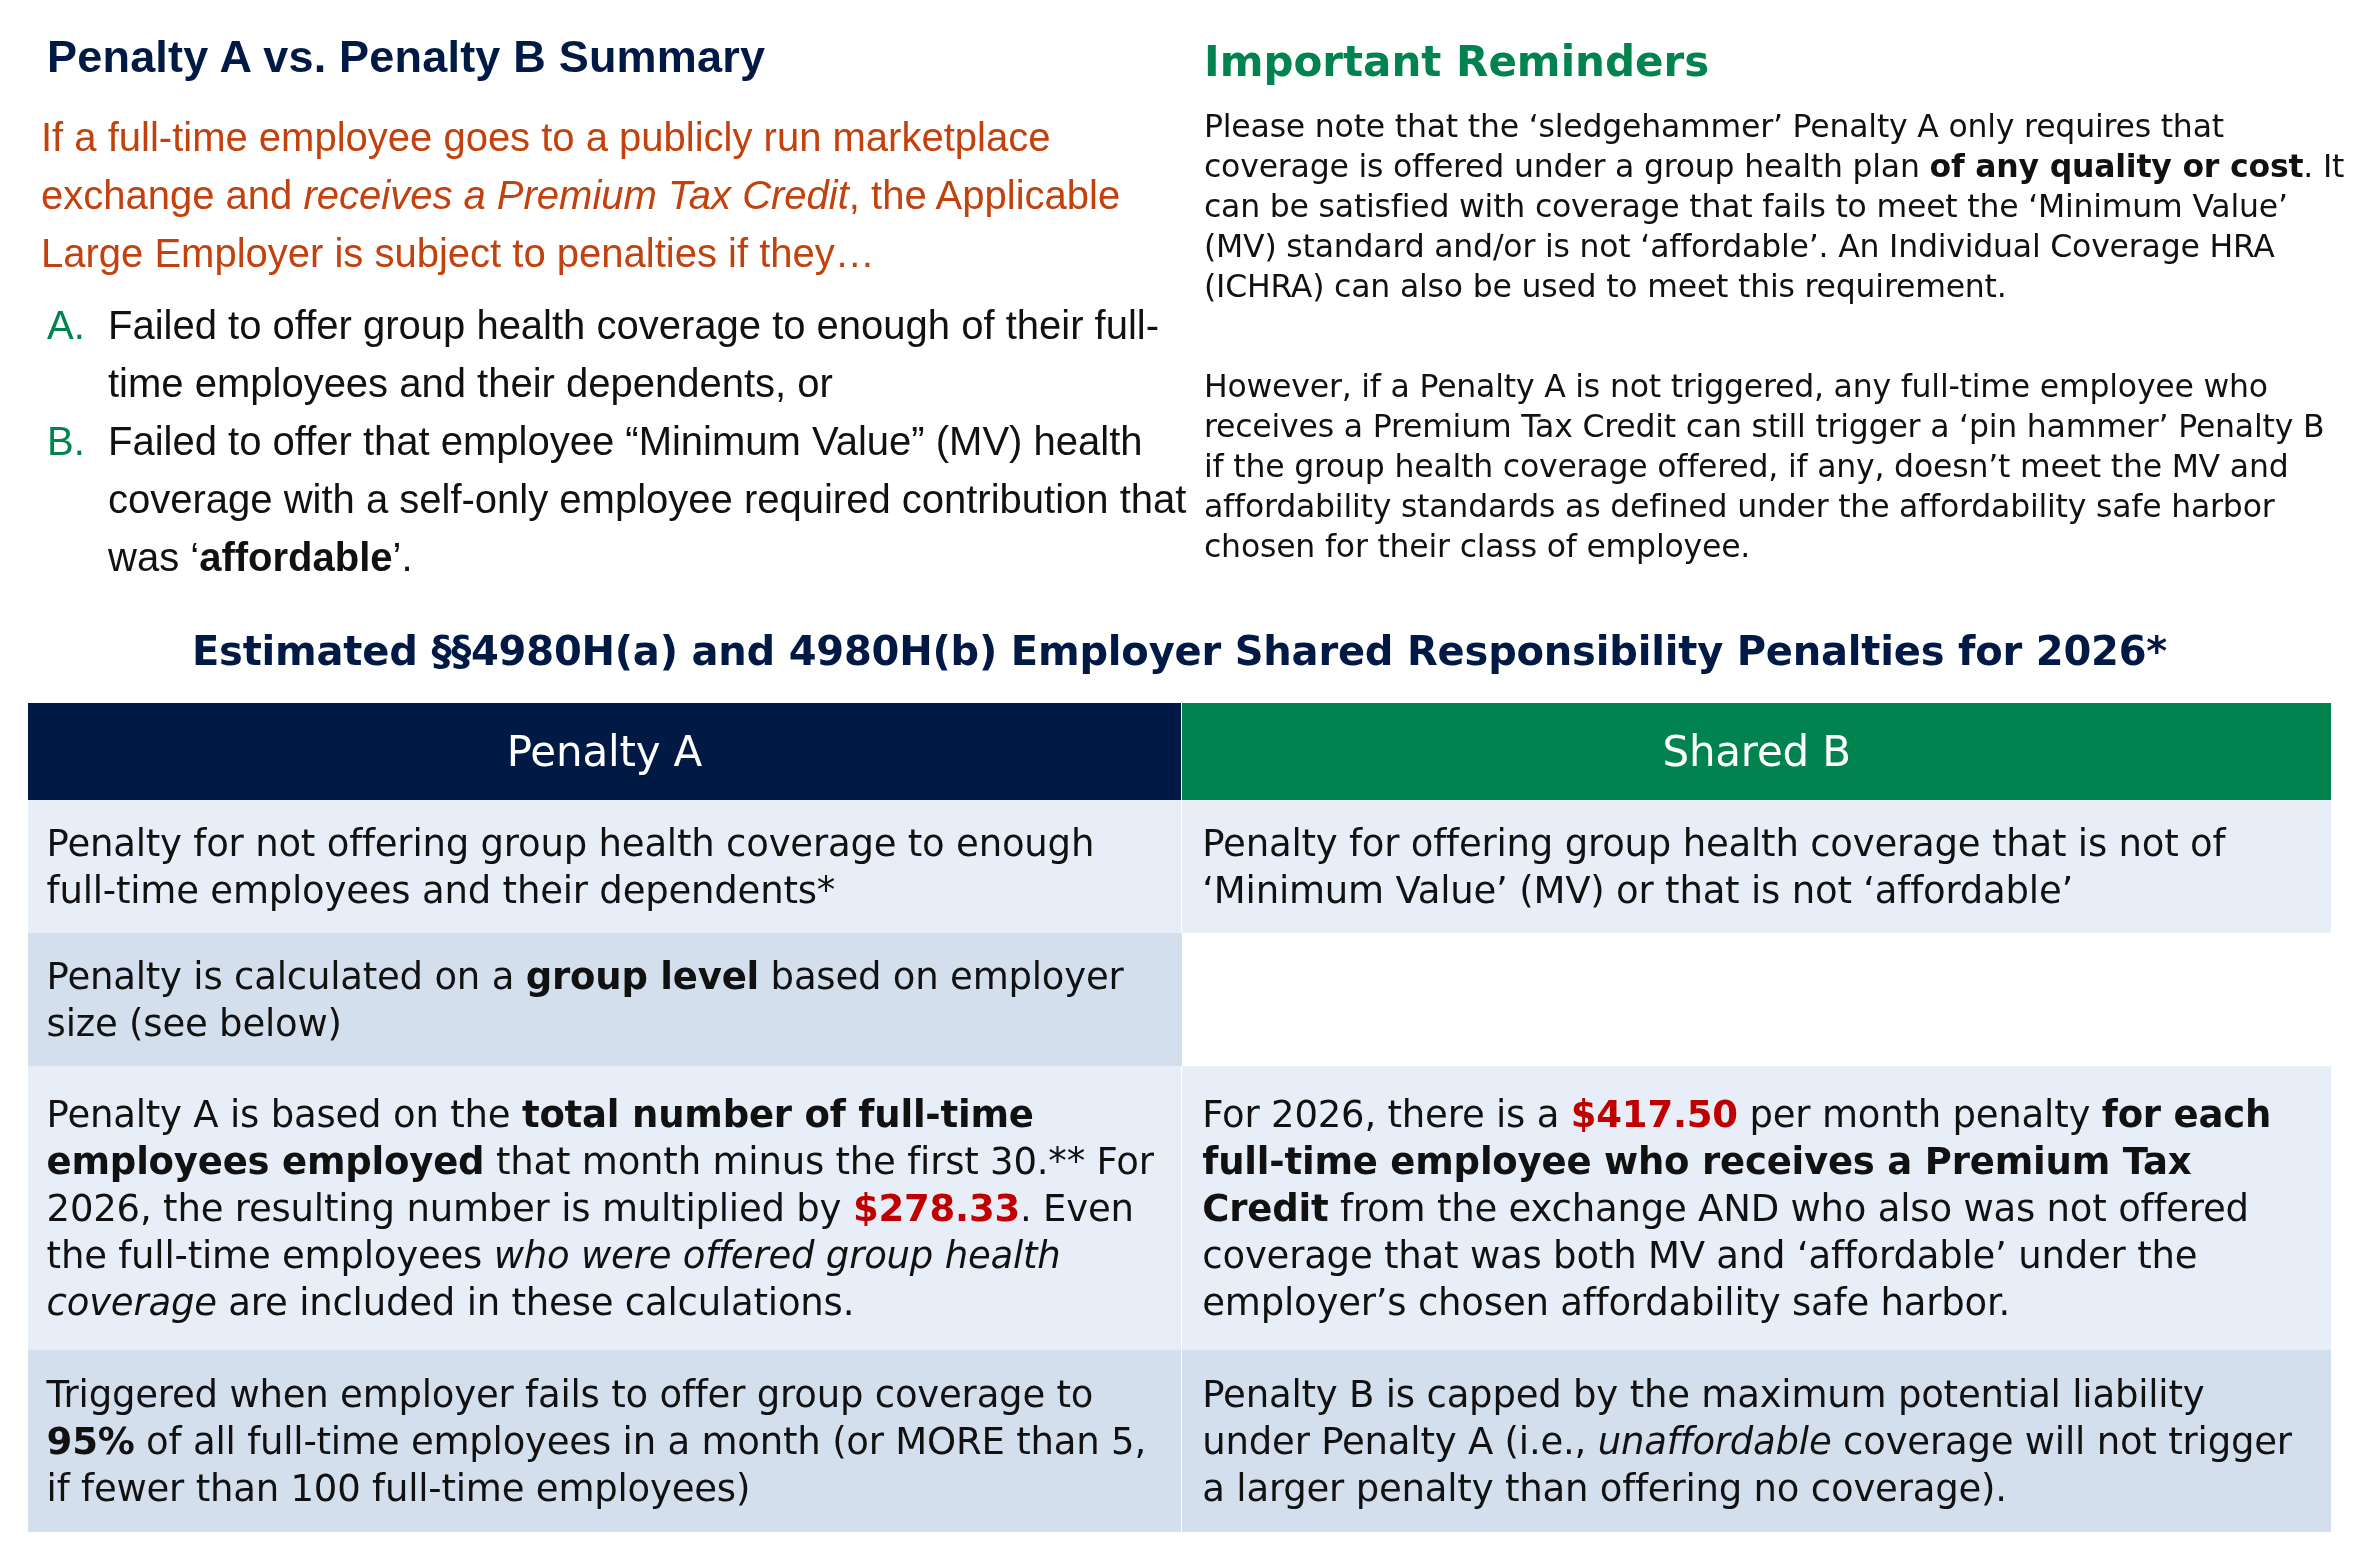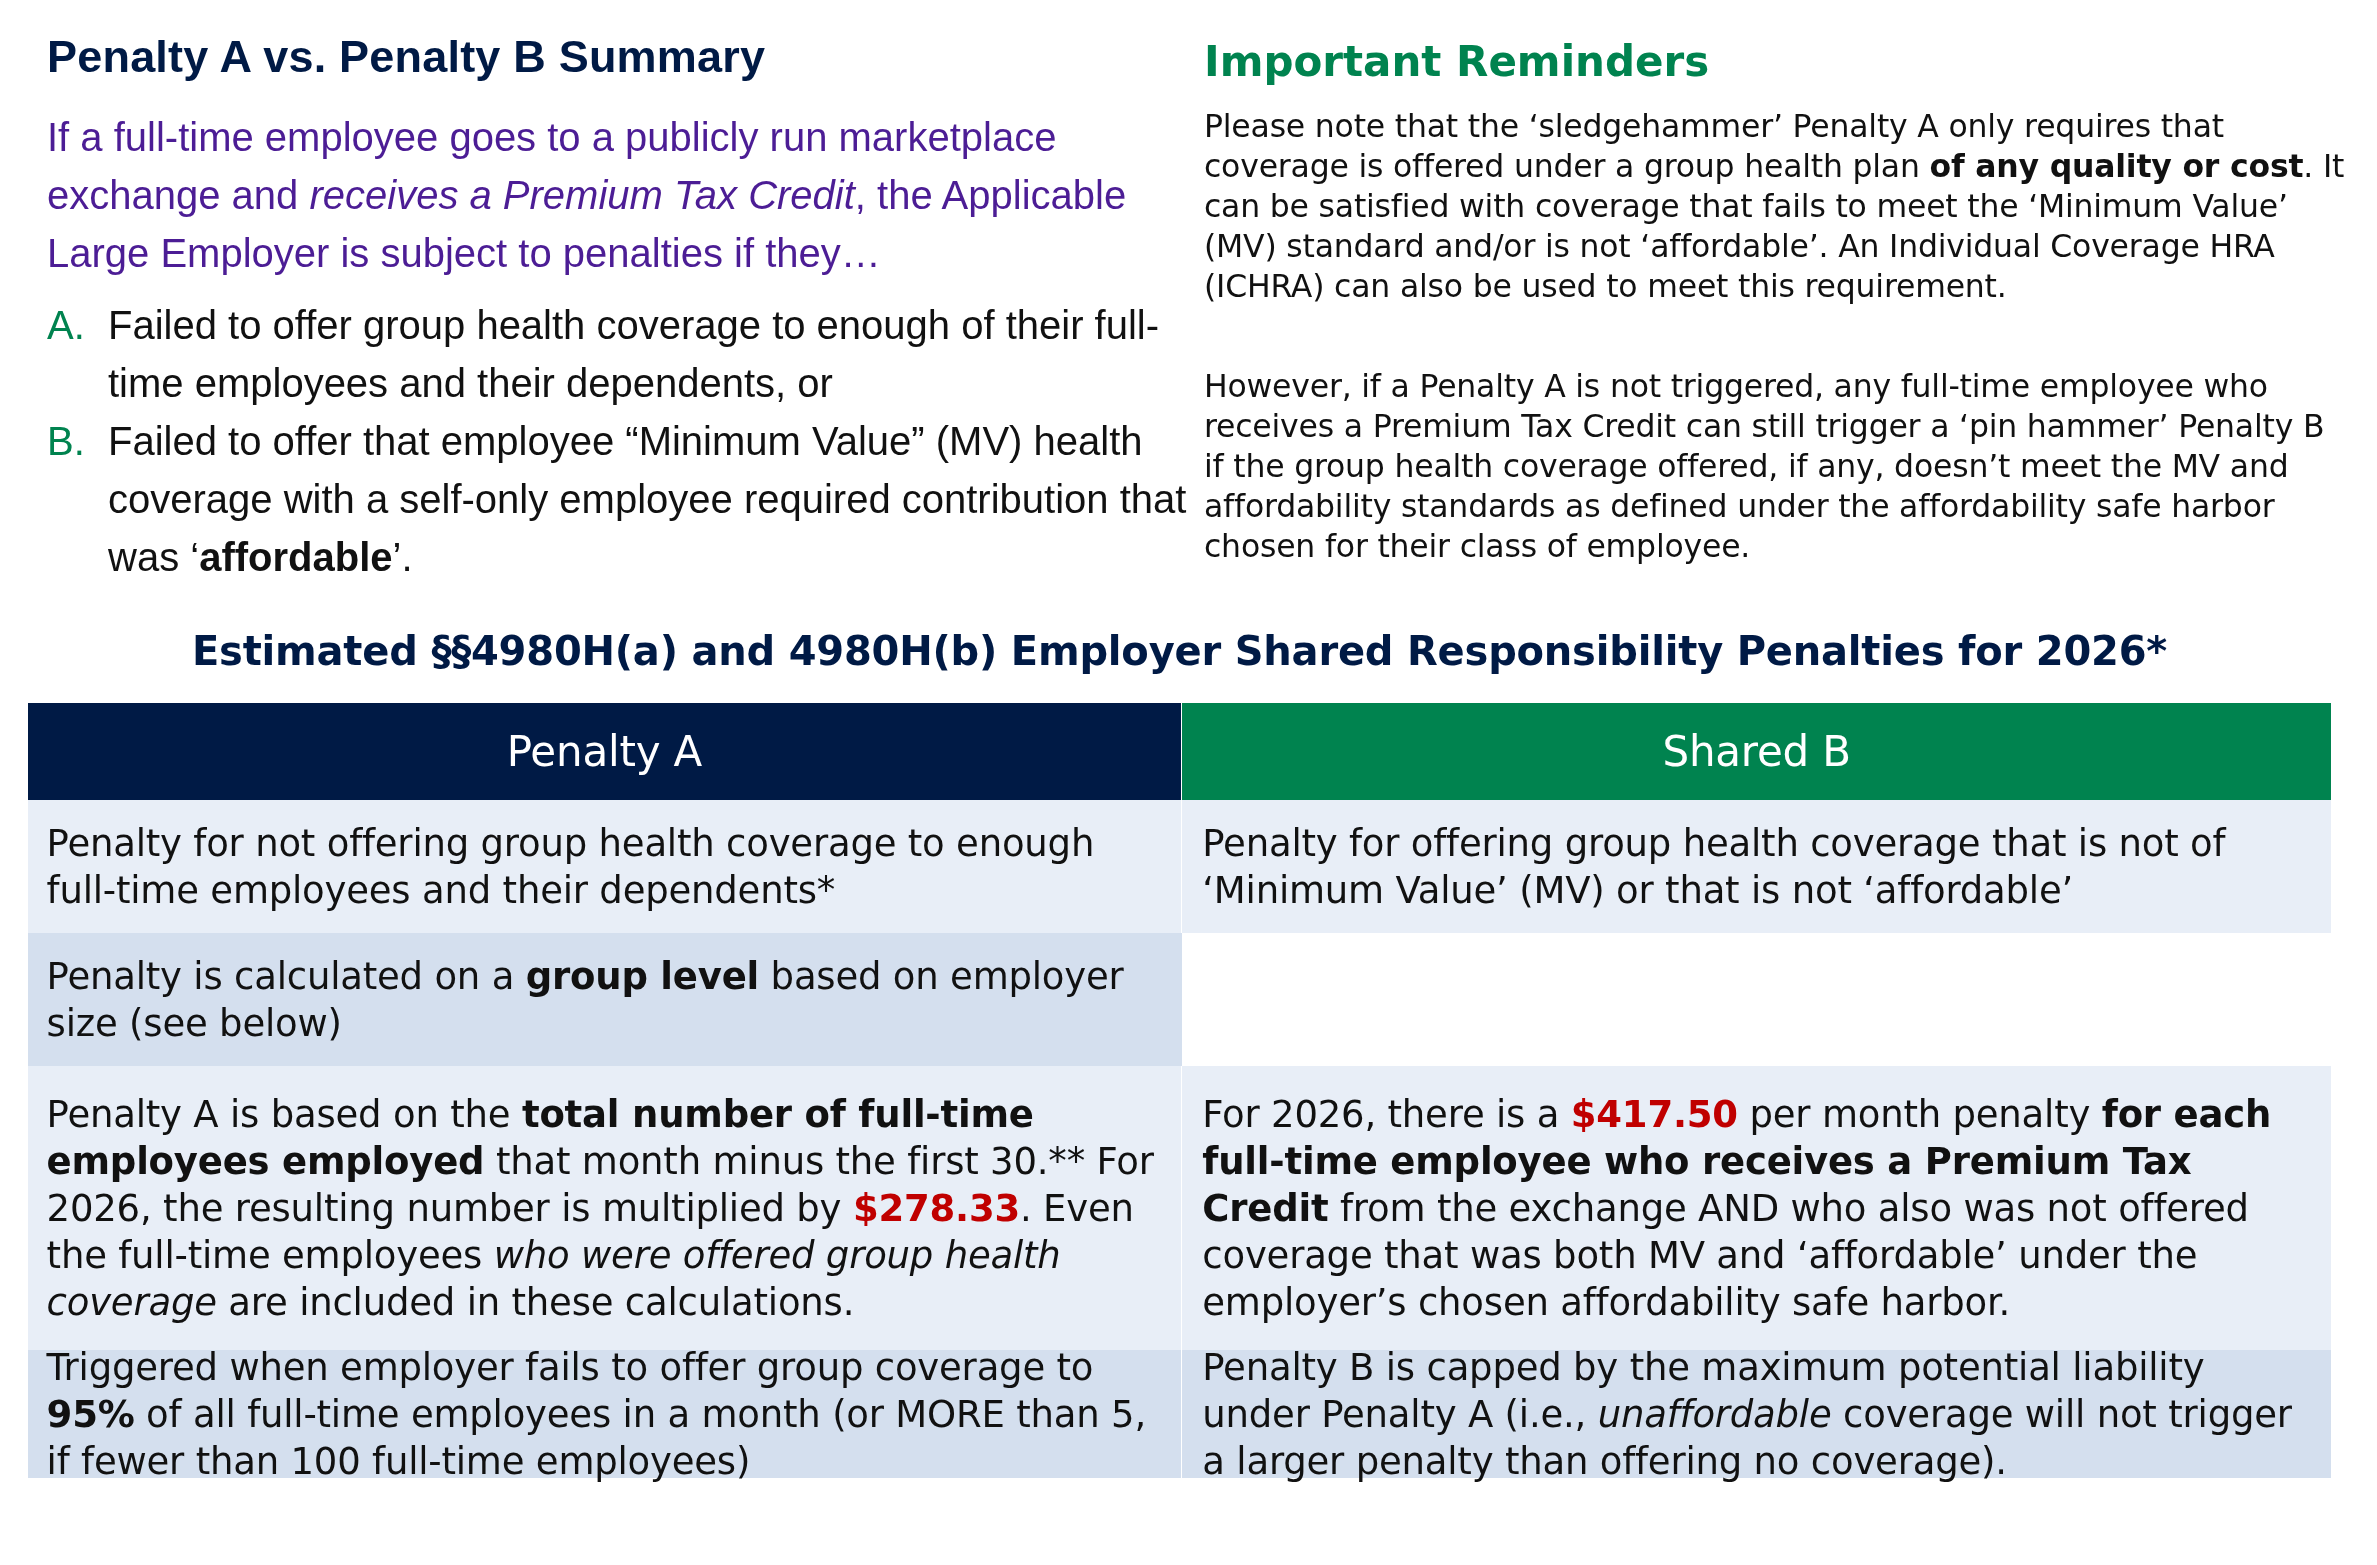--- a/index.html
+++ b/index.html
@@ -3,22 +3,22 @@
 <meta charset="utf-8">
 <style>
   html, body { margin:0; padding:0; background:#ffffff; }
   body { width:2377px; height:1566px; position:relative; overflow:hidden;
          font-family:"DejaVu Sans", sans-serif; color:#000; }
   .abs { position:absolute; }
 
   
   .summary-heading { left:47px; top:31px; font-family:"Liberation Sans", sans-serif;
     font-weight:bold; font-size:45px; color:#001a45; letter-spacing:0.2px; white-space:nowrap; }
-  .intro { left:47px; top:108px; width:1147px; font-family:"Liberation Sans", sans-serif;
-    font-size:40px; line-height:58px; color:#4c1d95; }
+  .intro { left:41px; top:108px; width:1147px; font-family:"Liberation Sans", sans-serif;
+    font-size:40px; line-height:58px; color:#c2410c; }
   .intro em { font-style:italic; }
   .crit-list { left:47px; top:296px; width:1147px; margin:0; padding:0; list-style:none;
     font-family:"Liberation Sans", sans-serif; font-size:40px; line-height:58px; color:#111; }
   .crit-item { position:relative; padding-left:61px; }
   .crit-marker { position:absolute; left:0; top:0; color:#00834f; }
   .crit-item b { font-weight:bold; }
 
   
   .rem-heading { left:1204px; top:37px; font-family:"DejaVu Sans", sans-serif;
     font-size:42px; color:#00834f; white-space:nowrap; font-weight:bold; }
@@ -43,21 +43,21 @@
   .phead .left { background:#001a45; }
   .phead .right { background:#00834f; }
   .prow.light .pcell { background:#e8eef7; }
   .prow.dark .pcell { background:#d4dfee; }
   .pcell b { font-weight:bold; }
   .pcell i { font-style:italic; }
   .money { color:#c00000; font-weight:bold; }
   .r1 .pcell { height:133px; }
   .r2 .pcell { height:133px; }
   .r3 .pcell { height:284px; }
-  .r4 .pcell { height:128px; }
+  .r4 .pcell { height:182px; }
   .cell-inner { display:block; }
 </style>
 </head>
 <body>
 
 <h1 class="abs summary-heading" style="margin:0">Penalty A vs. Penalty B Summary</h1>
 
 <p class="abs intro" style="margin:0"><span>If a full-time employee goes to a publicly run marketplace exchange and </span><em>receives a Premium Tax Credit</em><span>, the Applicable Large Employer is subject to penalties if they…</span></p>
 
 <ol class="abs crit-list">

